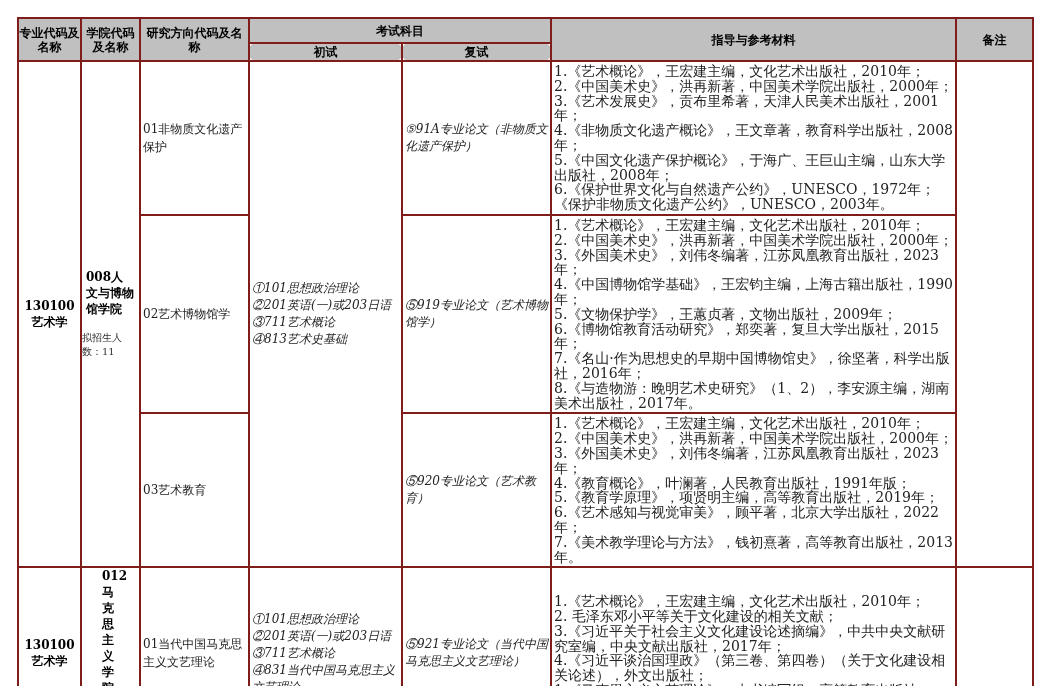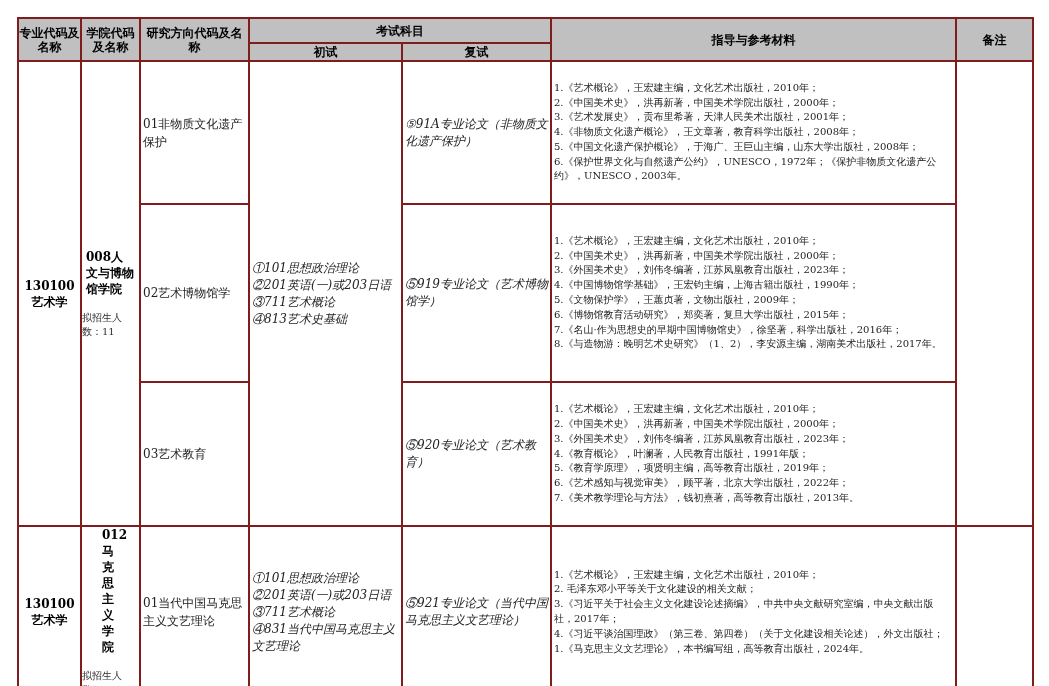--- a/index.html
+++ b/index.html
@@ -7,28 +7,28 @@
            font-family: "DejaVu Serif", "Liberation Serif", serif; color: #000; }
     table.catalog {
       position: absolute; left: 17px; top: 17px;
       width: 1015px; border-collapse: collapse; table-layout: fixed;
     }
     table.catalog td, table.catalog th {
       border: 2px solid #7f1d1d; padding: 0; vertical-align: middle;
     }
     th { background: #c0c0c0; font-family: "DejaVu Sans", "Liberation Sans", sans-serif;
          font-weight: bold; font-size: 12px; line-height: 14px; text-align: center; }
-    th.sub { height: 16px; }
+    th.sub { height: 16px; border-radius: 7px; }
     .major-cell { text-align: center; font-weight: bold; font-size: 12px; line-height: 16px; }
     .college-cell { text-align: left; position: relative; }
     .college-name { font-weight: bold; font-size: 12px; line-height: 16px; display: block; }
     .quota { font-size: 10px; color: #333; display: block; margin-top: 14px; }
     .dir-cell { font-size: 12px; line-height: 18px; padding-left: 2px !important; color: #222; }
     .exam-cell { font-size: 12px; line-height: 17px; padding-left: 2px !important; color: #222; font-style: italic; }
-    .ref-cell { font-size: 10px; line-height: 14.8px; padding: 2px 2px 2px 2px !important; color: #222; vertical-align: middle; }
+    .ref-cell { font-size: 14px; line-height: 14.8px; padding: 2px 2px 2px 2px !important; color: #222; vertical-align: middle; }
     .ref-cell div { margin: 0; }
     .remark-cell { }
   </style>
 </head>
 <body>
 
 <table class="catalog">
   <colgroup>
     <col style="width:63px">
     <col style="width:59px">

